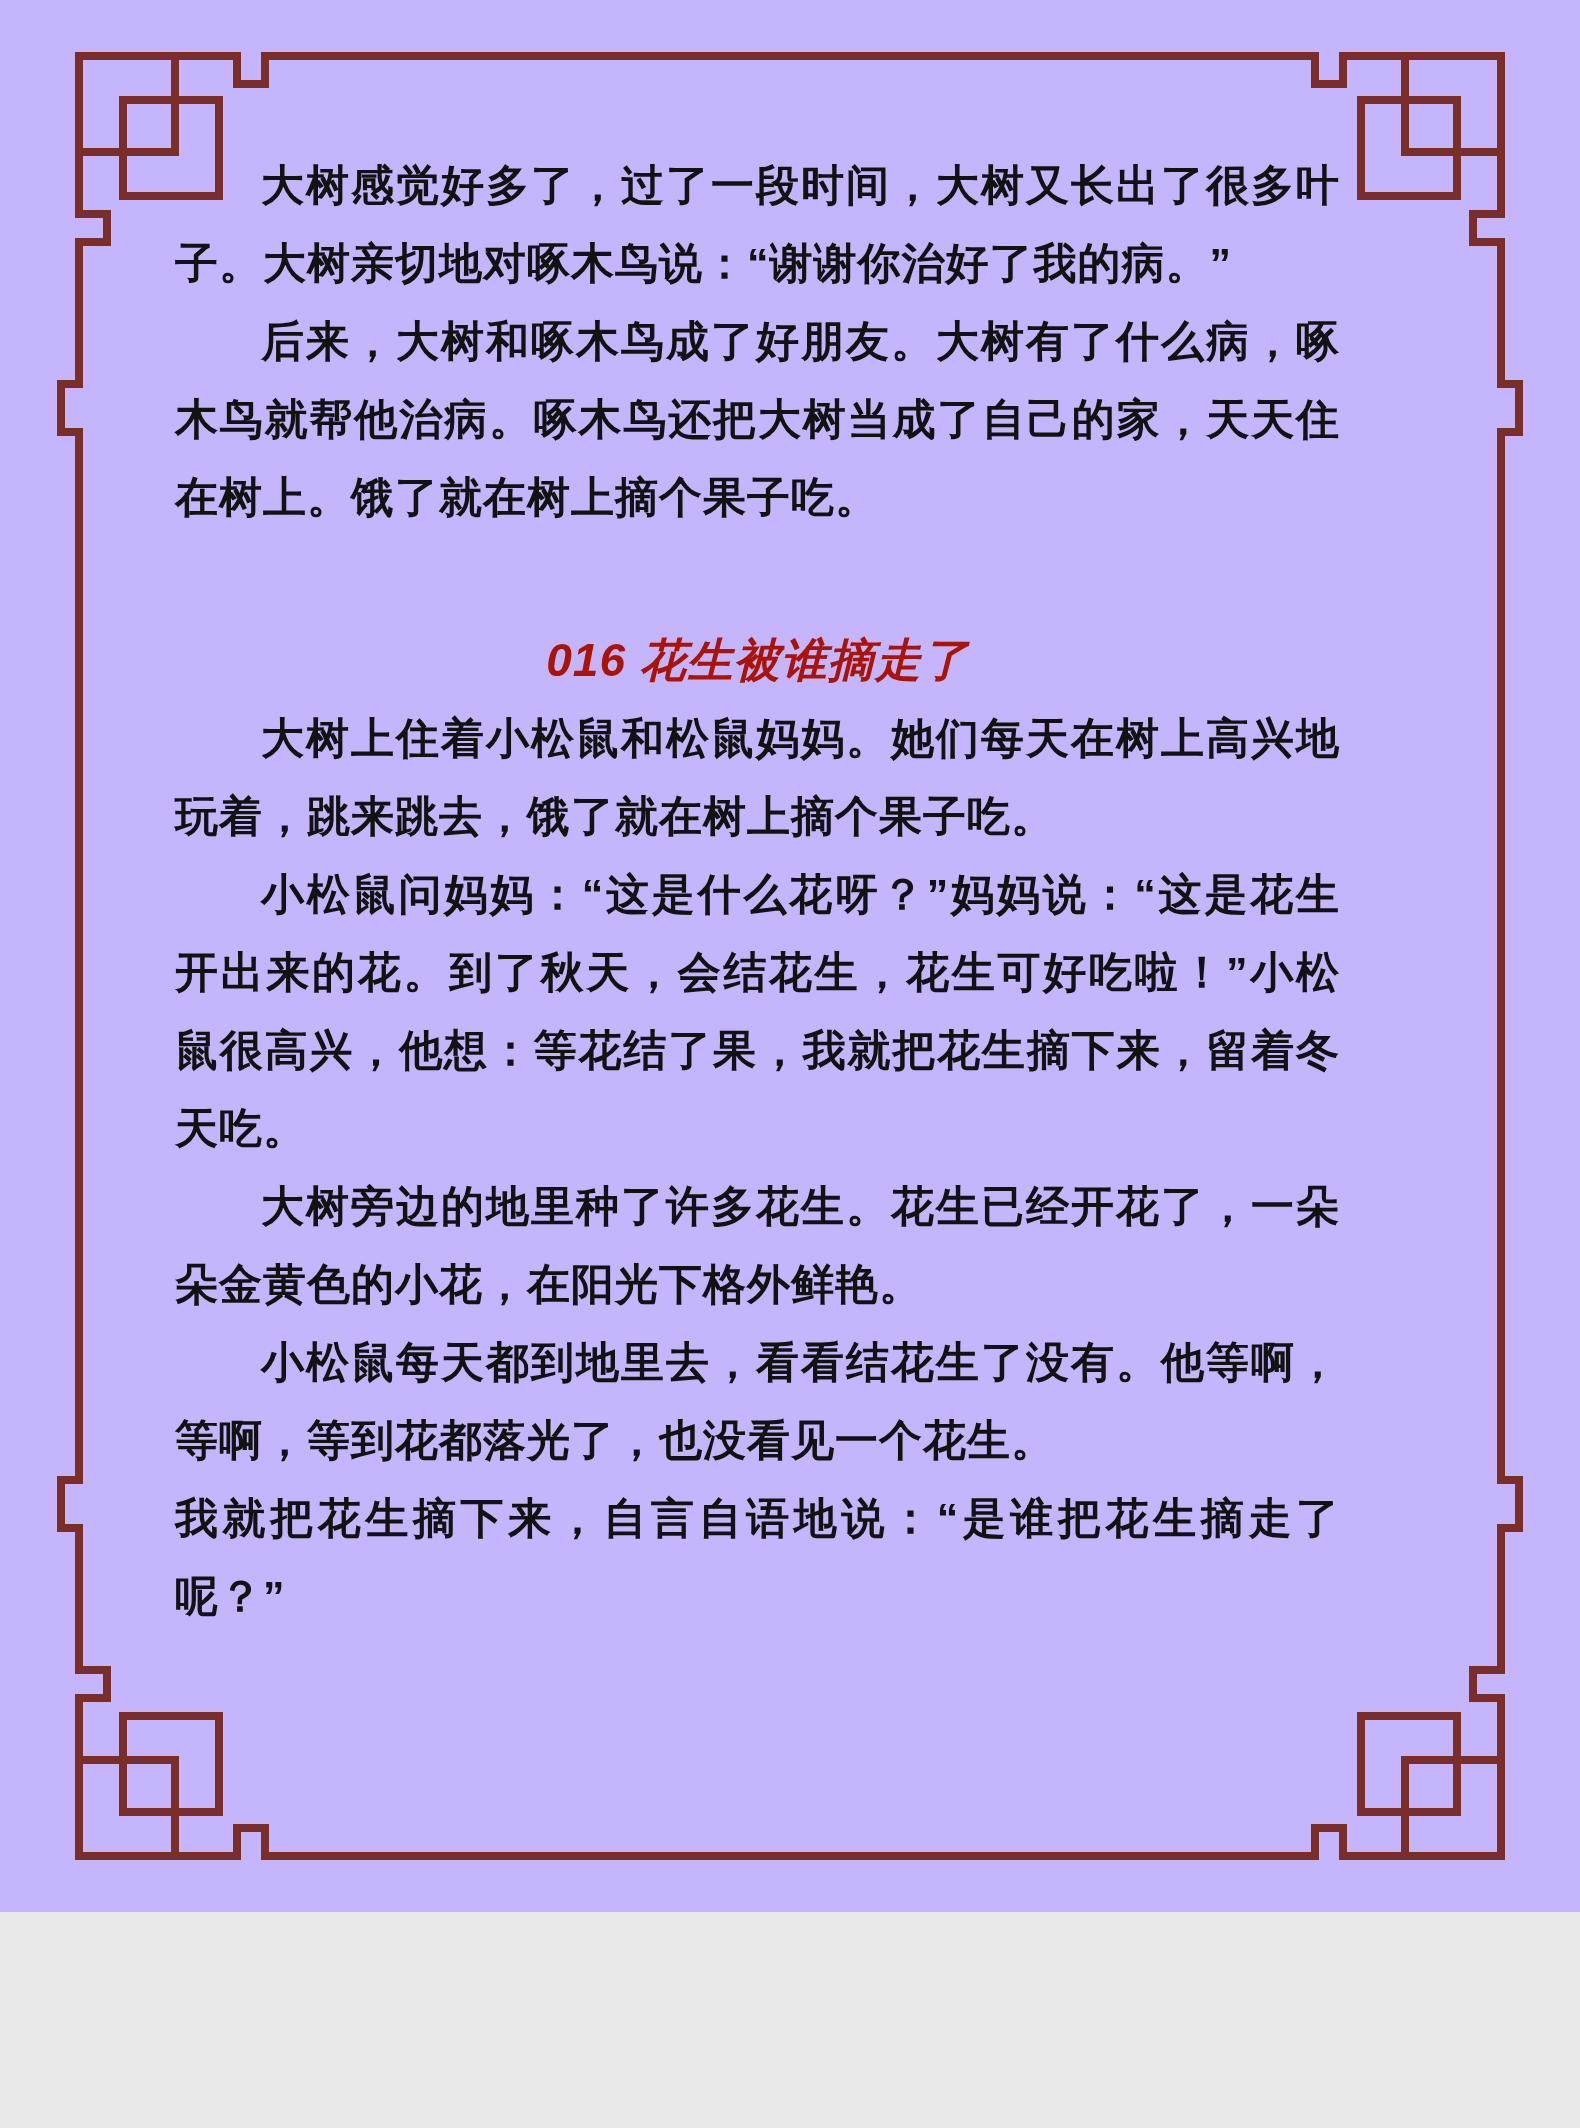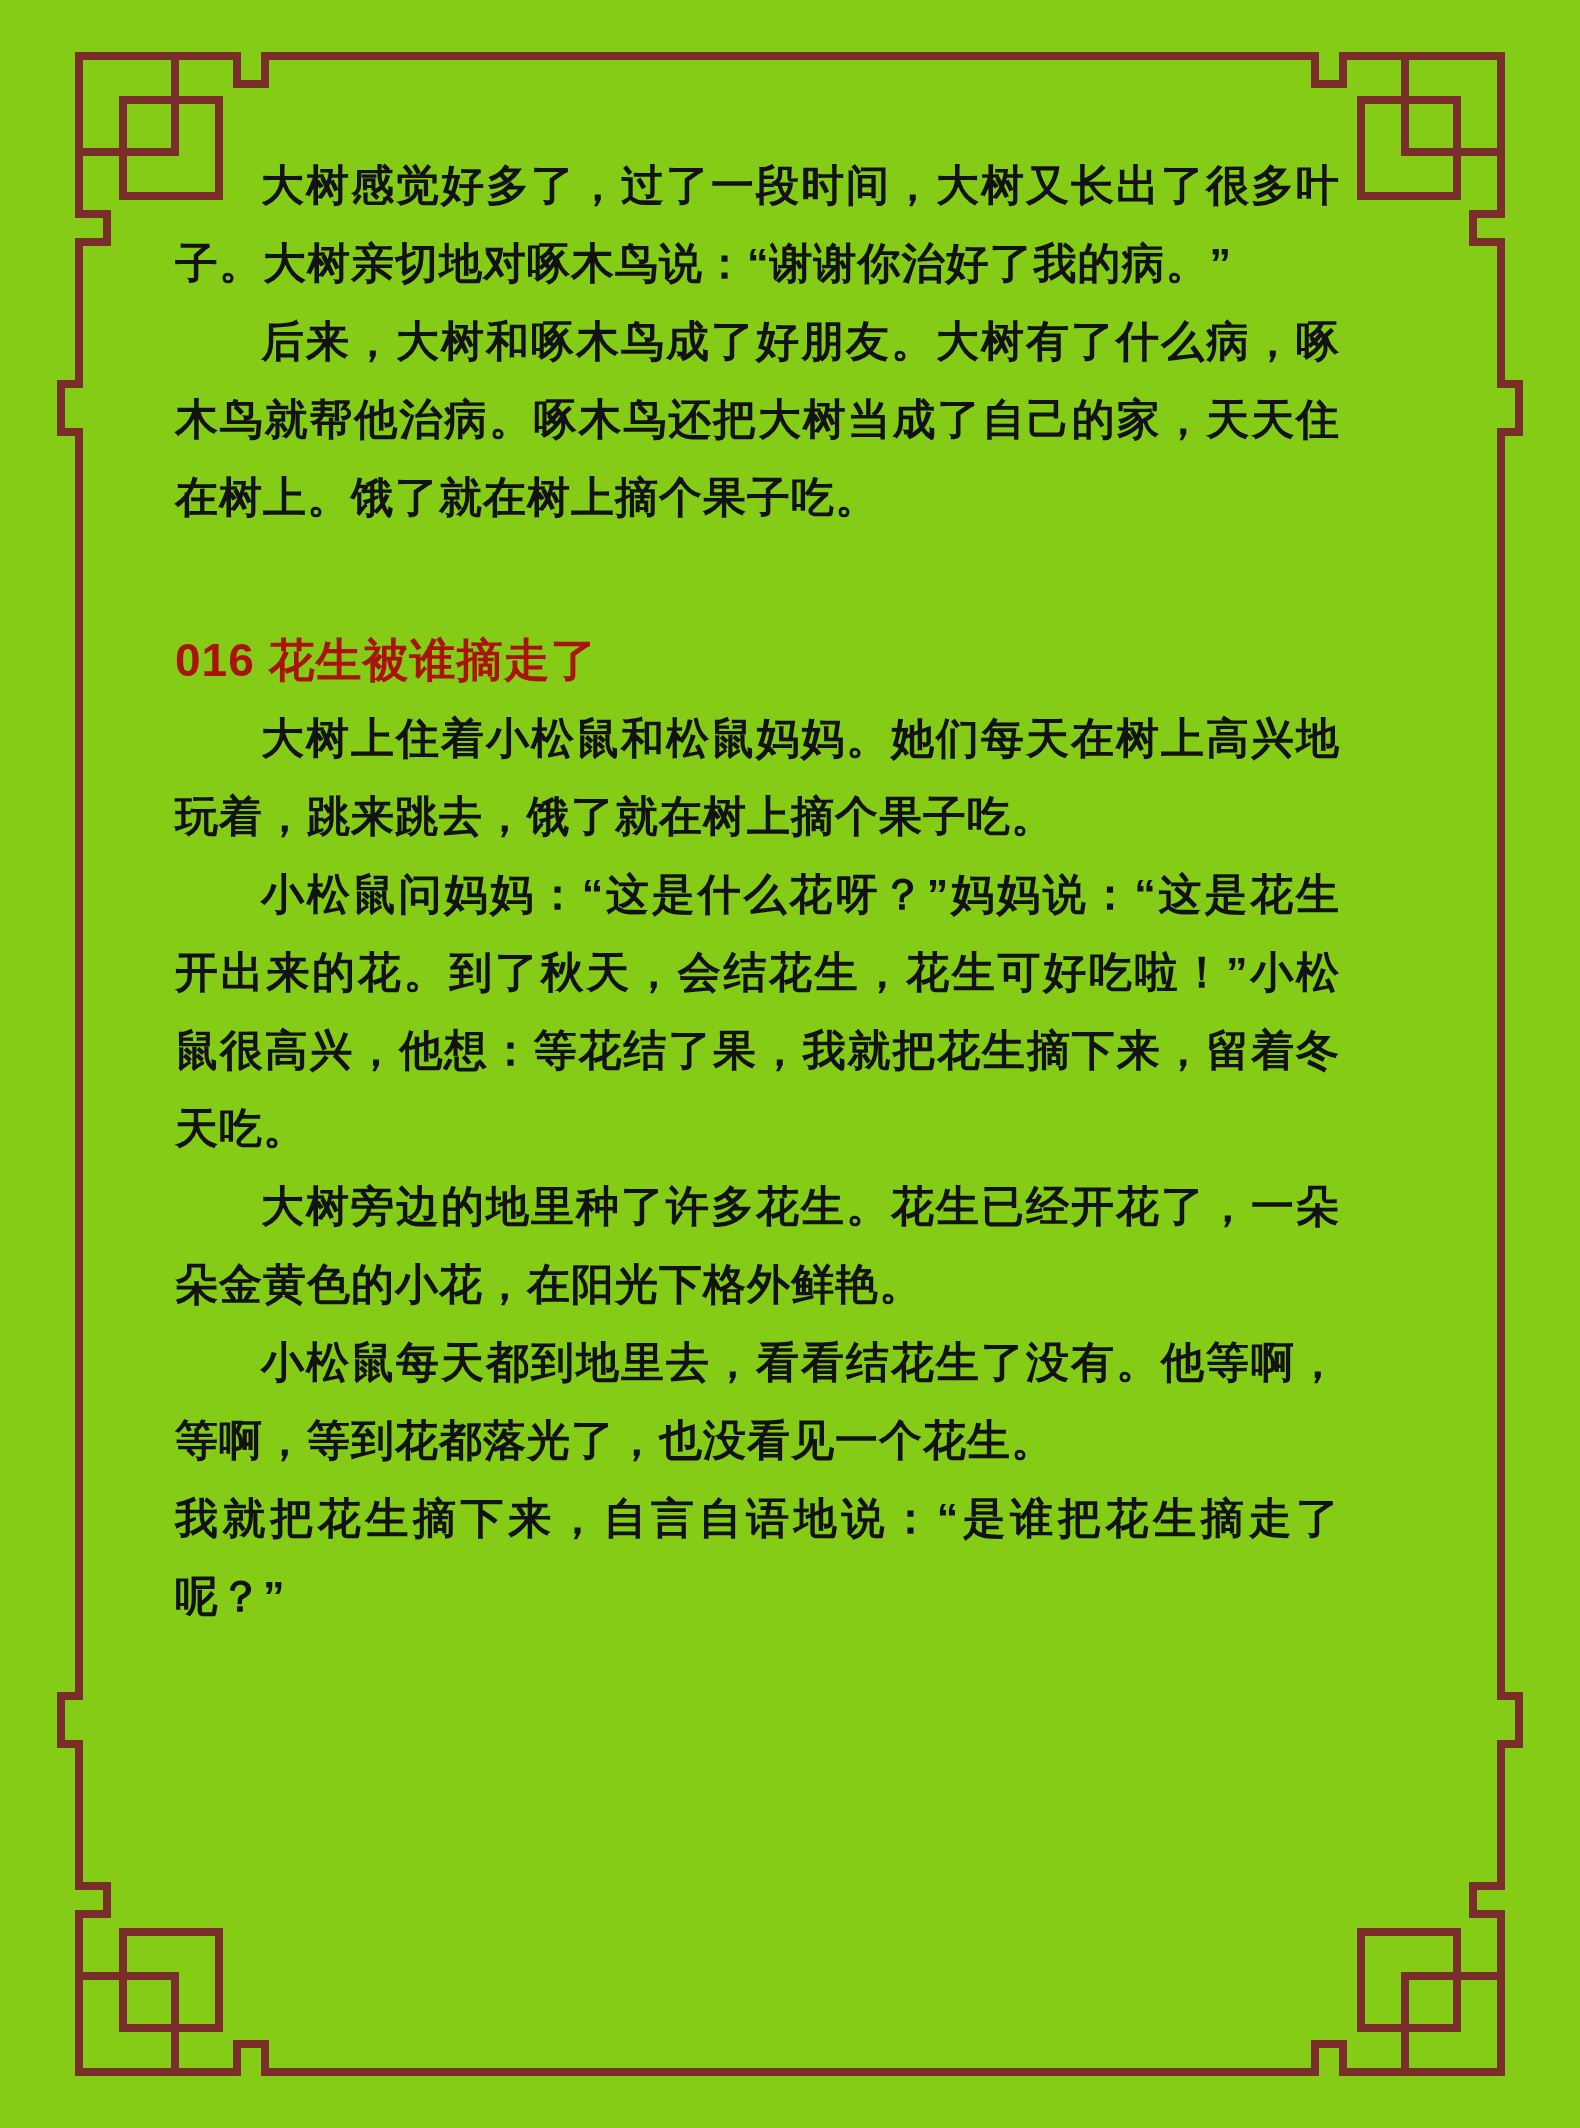--- a/index.html
+++ b/index.html
@@ -1,19 +1,19 @@
 <!DOCTYPE html>
 <html><head>
 <meta charset="utf-8">
 <style>
   html,body{margin:0;padding:0;background:#e8e8e8;}
   .page{
     position:relative;
-    width:1580px;height:2128px;
-    background:#84cc16;
+    width:1580px;height:1912px;
+    background:#c4b5fd;
     overflow:hidden;
     font-family:"Liberation Sans", sans-serif;
   }
   
   .frame-line{position:absolute;background:#7a2e2a;}
   .b-top{top:52px;left:340px;right:340px;height:8px;}
   .b-bottom{bottom:52px;left:340px;right:340px;height:8px;}
   .b-left{left:75px;top:495px;bottom:495px;width:8px;}
   .b-right{right:75px;top:495px;bottom:495px;width:8px;}
   .corner{position:absolute;width:300px;height:480px;color:#7a2e2a;}
@@ -30,21 +30,23 @@
     text-align:justify;
     letter-spacing:1px;
   }
   .para{margin:0;text-indent:2em;}
   .para.no-indent{text-indent:0;}
   .section-title{
     margin:85px 0 0 0;
     font-size:46px;line-height:78px;
     font-weight:bold;
     color:#aa1408;
+    text-align:center;
     text-indent:0;
+    font-style:italic;
   }
 </style>
 </head>
 <body>
 
 <div class="page">
 
   <svg class="corner c-tl" viewBox="0 0 300 480" aria-hidden="true">
     <defs>
       <symbol id="corner-knot" viewBox="0 0 300 480">

